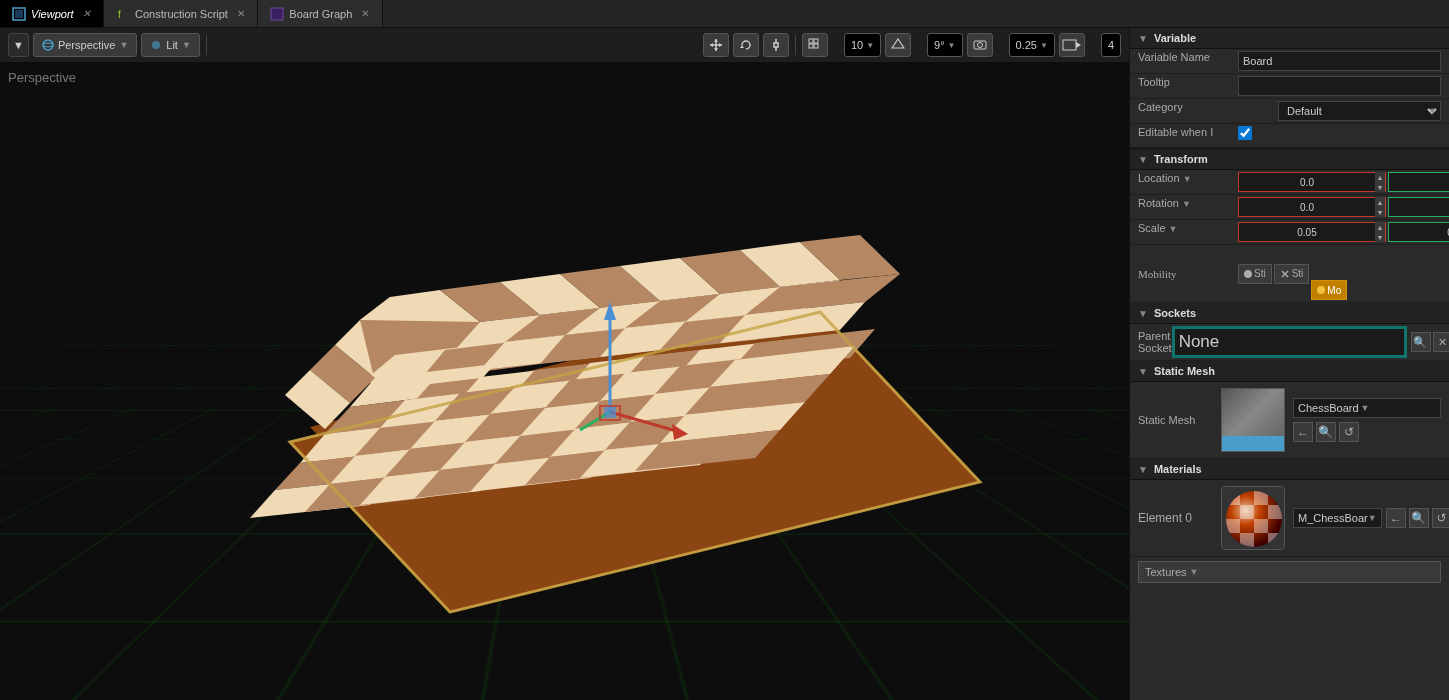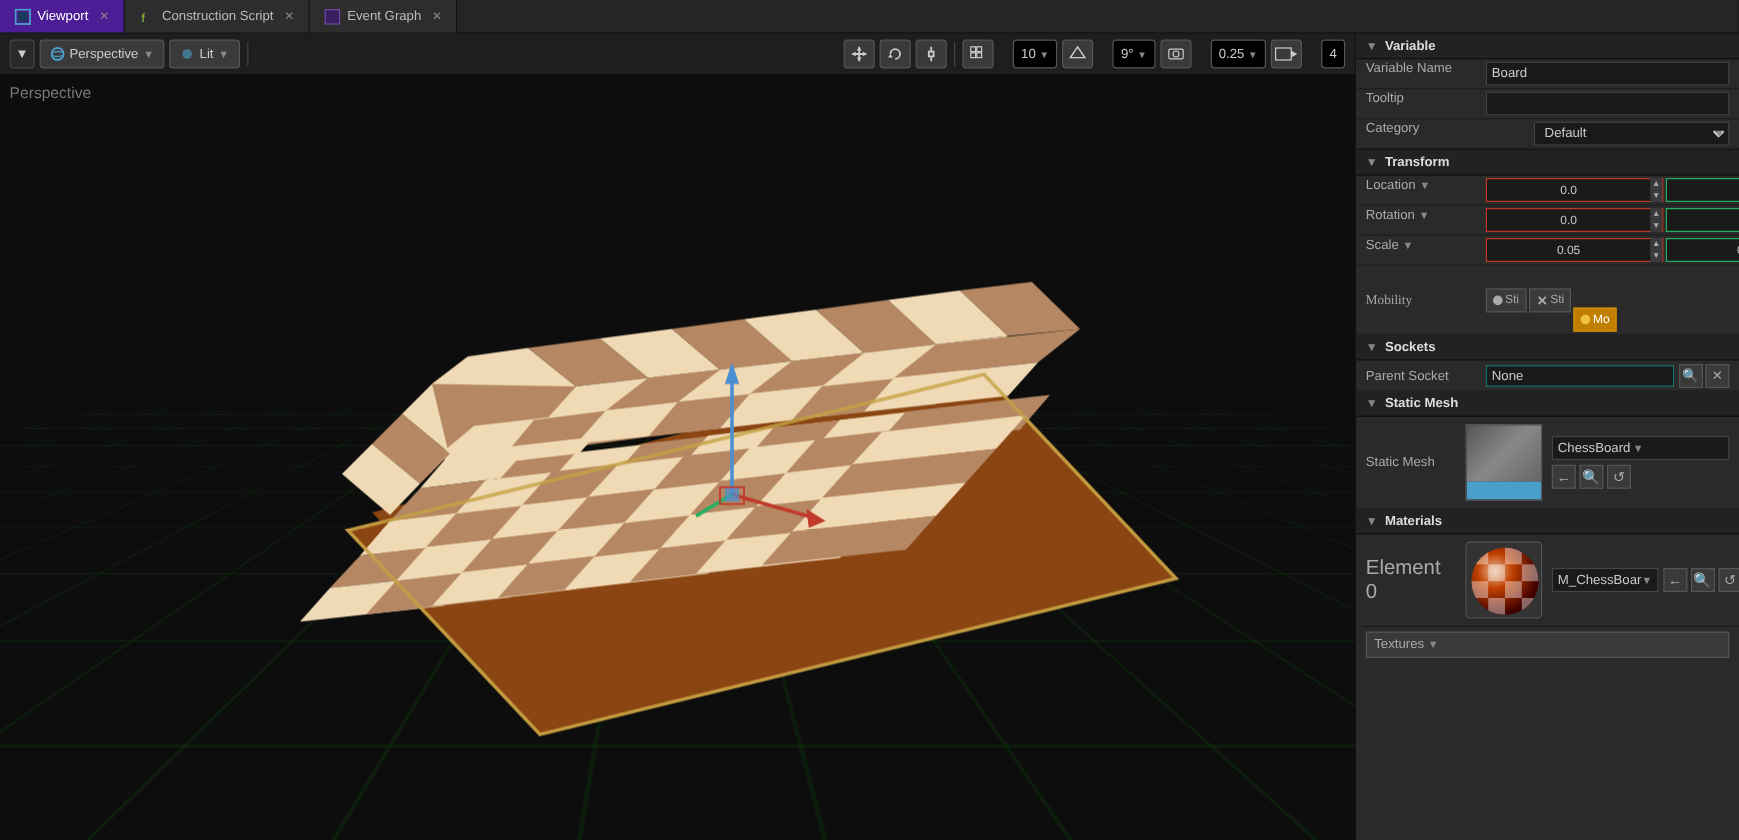--- a/index.html
+++ b/index.html
@@ -30,22 +30,23 @@
       gap: 5px;
       padding: 0 12px;
       height: 100%;
       background: #2d2d2d;
       border-right: 1px solid #111;
       color: #bbb;
       font-size: 11px;
       cursor: pointer;
     }
     .tab.active {
-      background: #4c1d95;
+      background: #000000;
       color: #fff;
+      font-style: italic;
     }
     .tab-close {
       margin-left: 4px;
       color: #888;
       font-size: 10px;
     }
 
     
     .main-layout {
       display: flex;
@@ -309,25 +310,25 @@
       display: flex;
       align-items: center;
       padding: 2px 8px;
       min-height: 26px;
       border-bottom: 1px solid #1e1e1e;
     }
     .socket-label { width: 100px; color: #aaa; font-size: 11px; }
     .socket-input {
       flex: 1;
       background: #1a1a1a;
-      border: 1px solid #0f766e;
+      border: 3px solid #0f766e;
       color: #ccc;
       padding: 1px 4px;
-      font-size: 11px;
-      height: 18px;
+      font-size: 17px;
+      height: 32px;
     }
     .socket-btns {
       display: flex;
       gap: 2px;
       margin-left: 4px;
     }
     .socket-btn {
       width: 20px;
       height: 20px;
       background: #3a3a3a;
@@ -409,21 +410,21 @@
 
     
     .materials-section { flex-shrink: 0; }
     .material-content {
       display: flex;
       align-items: center;
       padding: 6px 8px;
       gap: 8px;
       border-bottom: 1px solid #1e1e1e;
     }
-    .mat-label { color: #aaa; font-size: 17px; width: 75px; flex-shrink: 0; }
+    .mat-label { color: #aaa; font-size: 12px; width: 75px; flex-shrink: 0; }
     .mat-thumb {
       width: 64px;
       height: 64px;
       flex-shrink: 0;
       border: 1px solid #555;
       border-radius: 4px;
       overflow: hidden;
       position: relative;
     }
     .mat-info {
@@ -503,21 +504,21 @@
     <svg width="14" height="14" viewBox="0 0 14 14">
       <text x="2" y="11" font-size="10" fill="#9acd32">f</text>
     </svg>
     <span>Construction Script</span>
     <span class="tab-close">✕</span>
   </div>
   <div class="tab">
     <svg width="14" height="14" viewBox="0 0 14 14">
       <rect x="1" y="1" width="12" height="12" fill="#3a2060" stroke="#7048a0" stroke-width="1"></rect>
     </svg>
-    <span>Event Graph</span>
+    <span>Board Graph</span>
     <span class="tab-close">✕</span>
   </div>
 </div>
 
 <div class="main-layout">
 
   <div class="viewport-area">
 
     <div class="viewport-toolbar">
       <div class="vp-btn arrow">▼</div>
@@ -751,20 +752,26 @@
         <div class="prop-value">
           <div class="select-wrapper">
             <select>
               <option>Default</option>
             </select>
             <span style="position:absolute;right:4px;color:#888;font-size:9px;pointer-events:none">▼</span>
           </div>
         </div>
       </div>
 
+      <div class="prop-row">
+        <div class="prop-label">Editable when I</div>
+        <div class="prop-value">
+          <input type="checkbox" class="checkbox-input" checked="" style="">
+        </div>
+      </div>
     </div>
 
     <div class="transform-section">
       <div class="section-header">
         <span class="section-arrow">▼</span>
         <span>Transform</span>
       </div>
 
       <div class="prop-row">
         <div class="prop-label">

